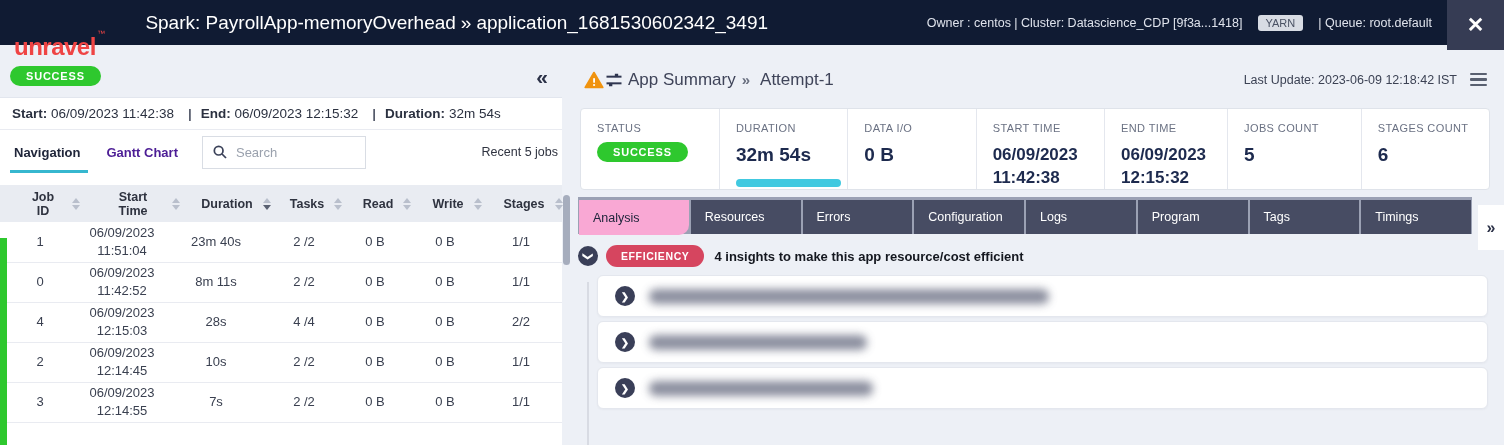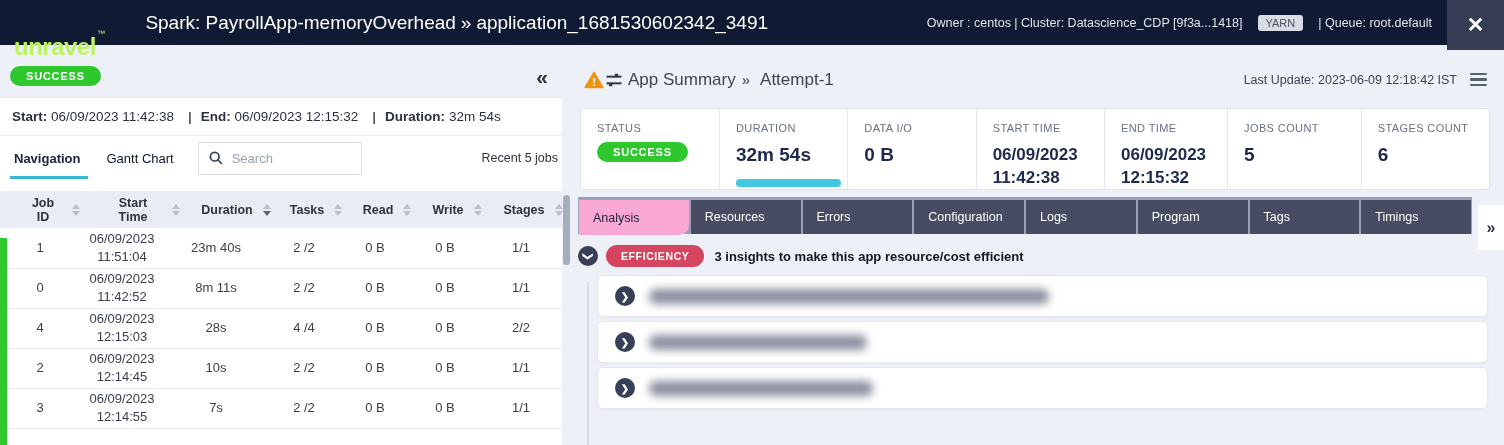--- a/index.html
+++ b/index.html
@@ -1,39 +1,39 @@
 <!DOCTYPE html>
 <html><head>
 <meta charset="utf-8">
 <style>
   * { margin:0; padding:0; box-sizing:border-box; }
   body { font-family:"Liberation Sans", sans-serif; background:#d7dae2; }
   .screen { position:relative; width:1504px; height:445px; background:#edf0f6; overflow:hidden; }
 
   
   .topbar { position:absolute; top:0; left:0; width:1504px; height:45px; background:#101b33; display:flex; align-items:center; }
-  .logo { margin-left:14px; color:#bef264; font-size:24px; font-weight:bold; letter-spacing:-0.5px; position:relative;margin-top:48px; }
+  .logo { margin-left:14px; color:#ef4444; font-size:24px; font-weight:bold; letter-spacing:-0.5px; position:relative;margin-top:48px; }
   .logo sup { font-size:8px; position:relative; top:-10px; left:1px; font-weight:normal; }
   .app-title { margin-left:42px; color:#fff; font-size:19px; display:flex; align-items:baseline; gap:5px; white-space:nowrap; }
   .topbar-meta { margin-left:auto; margin-right:72px; display:flex; align-items:center; gap:15px; color:#dfe3ec; font-size:12.5px; white-space:nowrap; }
   .yarn-badge { background:#d8dce4; color:#4a5264; font-size:11px; padding:2px 8px; border-radius:3px; }
   .close-btn { position:absolute; top:0; right:0; width:57px; height:50px; background:#363c54; color:#fff; display:flex; align-items:center; justify-content:center; font-size:21px; font-weight:bold; cursor:pointer; }
 
   
   .left-strip { position:absolute; left:0; top:45px; width:562px; height:52px; display:flex; align-items:center; padding:10px 14px 0 10px; }
   .pill { display:inline-block; background:#2ec82e; color:#fff; font-size:11px; font-weight:bold; letter-spacing:0.8px; padding:4px 16px; border-radius:12px; }
   .collapse-ic { margin-left:auto; color:#2b3147; font-size:21px; font-weight:bold; cursor:pointer; line-height:1; }
 
   .left-card { position:absolute; left:0; top:97px; width:562px; height:348px; background:#fff; border-top:1px solid #e2e6ee; }
-  .info-row { height:38px; display:flex; align-items:center; padding-left:12px; font-size:13.5px; color:#2b3140; border-bottom:1px solid #e9ebf1; white-space:nowrap; }
+  .info-row { height:32px; display:flex; align-items:center; padding-left:12px; font-size:13.5px; color:#2b3140; border-bottom:1px solid #e9ebf1; white-space:nowrap; }
   .info-row b { font-weight:bold; }
   .info-sep { color:#555b6b; font-weight:bold; margin:0 9px 0 14px; }
 
   .subtab-row { height:44px; display:flex; align-items:center; position:relative; }
-  .subtab { font-size:13px; color:#0f172a; cursor:pointer; position:relative; padding:13px 2px; }
+  .subtab { font-size:13px; color:#4c1d95; cursor:pointer; position:relative; padding:13px 2px;font-weight:bold; }
   .subtab.active { font-weight:bold; color:#20263a; }
   .subtab.active::after { content:""; position:absolute; left:-2px; right:-6px; bottom:0; height:3px; background:#36b7cf; }
   .subtab.first { margin-left:12px; }
   .subtab + .subtab { margin-left:22px; }
   .searchbox { margin-left:22px; width:164px; height:33px; border:1px solid #d9dde4; display:flex; align-items:center; padding:0 9px; gap:8px; background:#fff; }
   .searchbox input { border:none; outline:none; width:110px; font-size:13px; color:#3a4050; font-family:"Liberation Sans", sans-serif; }
   .searchbox input::placeholder { color:#9aa1ad; }
   .recent-jobs { margin-left:auto; margin-right:4px; font-size:12.5px; color:#2f3340; }
 
   .jobs-table { margin-top:11px; width:562px; border-collapse:collapse; table-layout:fixed; }
@@ -338,21 +338,21 @@
     </div>
     <div class="expand-block">
         <span>»</span>
       </div>
 
     <div class="eff-row">
       <div class="circle-ic down">
           <span class="g">❯</span>
         </div>
       <span class="eff-badge">EFFICIENCY</span>
-      <span class="eff-text">3 insights to make this app resource/cost efficient</span>
+      <span class="eff-text">4 insights to make this app resource/cost efficient</span>
     </div>
 
     <div class="connector"></div>
 
     <div class="insights">
       <div class="insight-card">
         <div class="circle-ic">
             <span class="g">❯</span>
           </div>
         <div class="blur-bar bw1"></div>

